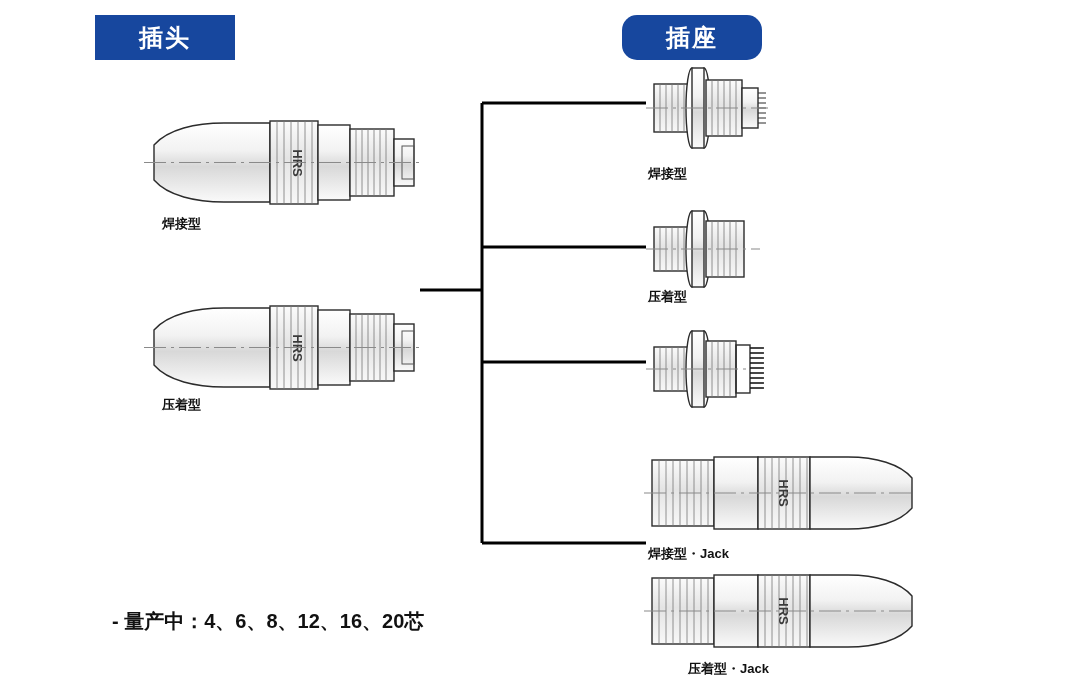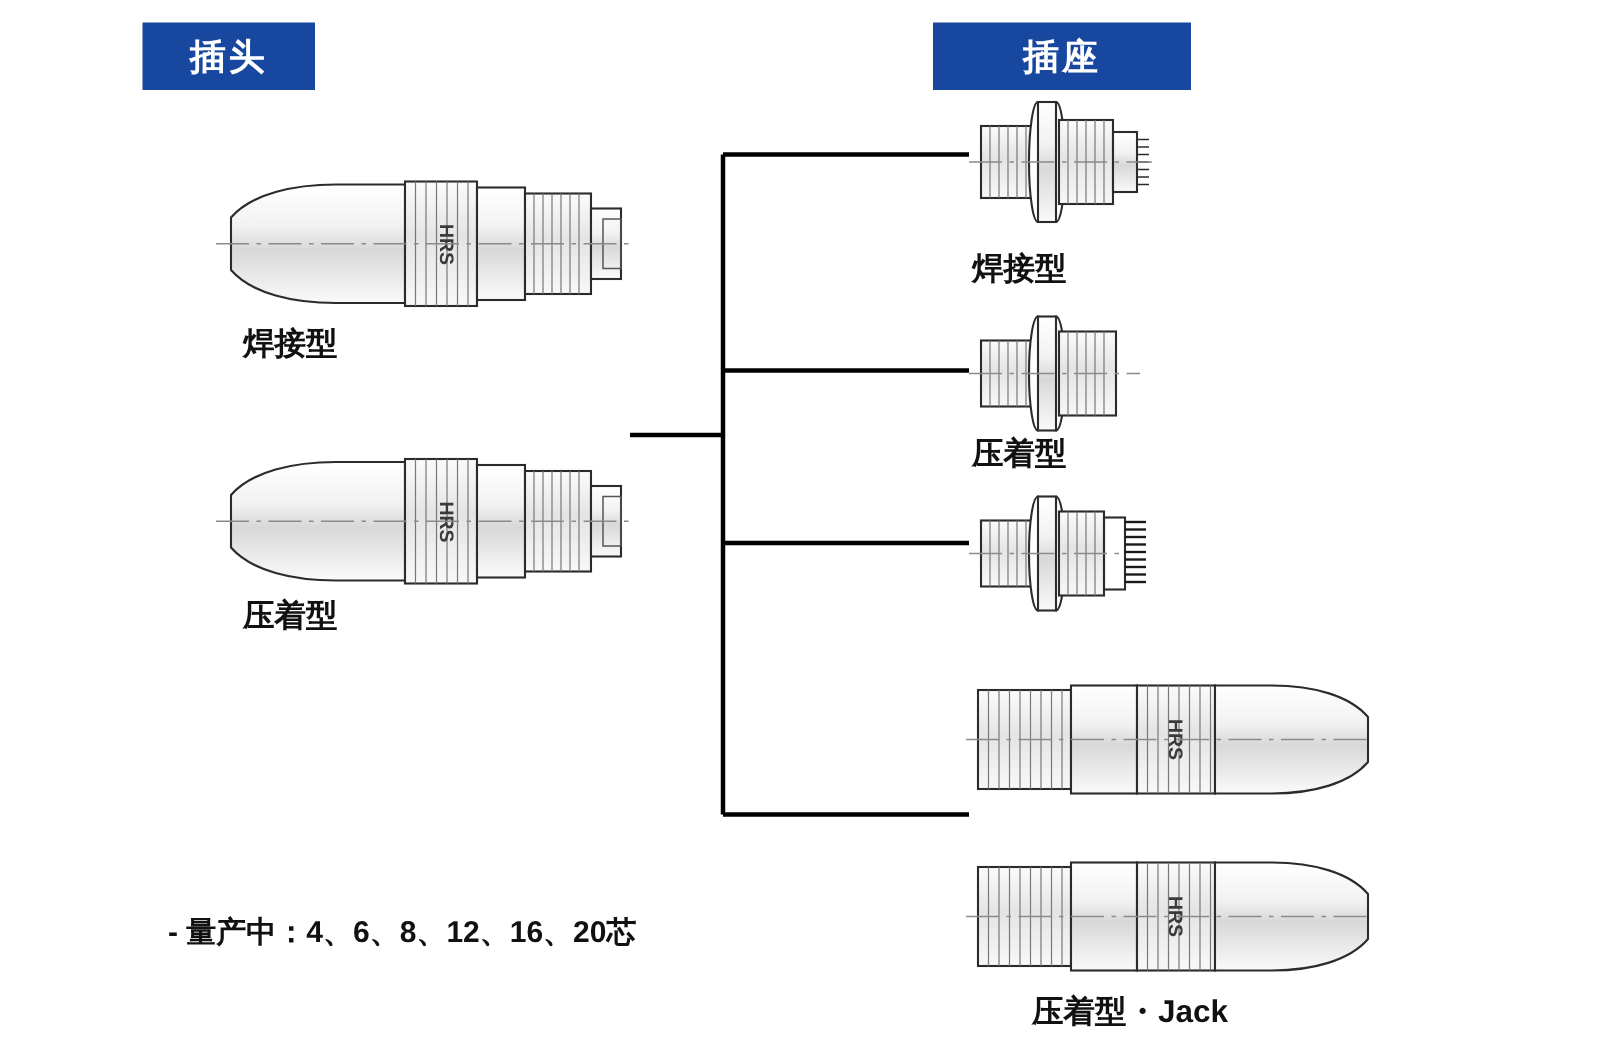--- a/index.html
+++ b/index.html
@@ -22,27 +22,27 @@
     position: absolute;
     background: #17479e;
     color: #ffffff;
     font-weight: bold;
     font-size: 24px;
     letter-spacing: 2px;
     display: flex;
     align-items: center;
     justify-content: center;
   }
-  #hdr-plug { left: 95px; top: 15px; width: 115px; height: 45px; }
-  #hdr-socket { left: 622px; top: 15px; width: 172px; height: 45px; }
+  #hdr-plug { left: 95px; top: 15px; width: 140px; height: 45px; }
+  #hdr-socket { left: 622px; top: 15px; width: 140px; height: 45px; border-radius: 15px; }
 
   .caption {
     position: absolute;
     font-weight: bold;
-    font-size: 21px;
+    font-size: 13px;
     color: #111111;
     white-space: nowrap;
   }
 
   .note {
     position: absolute;
     font-weight: bold;
     font-size: 20px;
     color: #111111;
     white-space: nowrap;
@@ -289,20 +289,21 @@
       <line class="ln-fine" x1="138" y1="5" x2="138" y2="77"></line>
       <line class="ln-fine" x1="145" y1="5" x2="145" y2="77"></line>
       <line class="ln-fine" x1="152" y1="5" x2="152" y2="77"></line>
       <line class="ln-fine" x1="159" y1="5" x2="159" y2="77"></line>
     </g>
 
     <path class="ln grad-a" d="M 162 5 L 200 5 C 228 5, 252 12, 264 26 L 264 56 C 252 70, 228 77, 200 77 L 162 77 Z"></path>
     <text class="hrs-text" x="131" y="41" transform="rotate(90 131 41)" text-anchor="middle">HRS</text>
     <line class="center-line" x1="-4" y1="41" x2="268" y2="41"></line>
   </svg>
+  <div class="caption" style="left:648px; top:545px;">焊接型・Jack</div>
 
   <svg class="part" id="sock5" style="left:648px; top:570px;" width="270" height="82" viewBox="0 0 270 82">
     <g>
       <rect class="ln grad-b" x="4" y="8" width="62" height="66"></rect>
       <line class="ln-fine" x1="11" y1="8" x2="11" y2="74"></line>
       <line class="ln-fine" x1="18" y1="8" x2="18" y2="74"></line>
       <line class="ln-fine" x1="25" y1="8" x2="25" y2="74"></line>
       <line class="ln-fine" x1="32" y1="8" x2="32" y2="74"></line>
       <line class="ln-fine" x1="39" y1="8" x2="39" y2="74"></line>
       <line class="ln-fine" x1="46" y1="8" x2="46" y2="74"></line>

